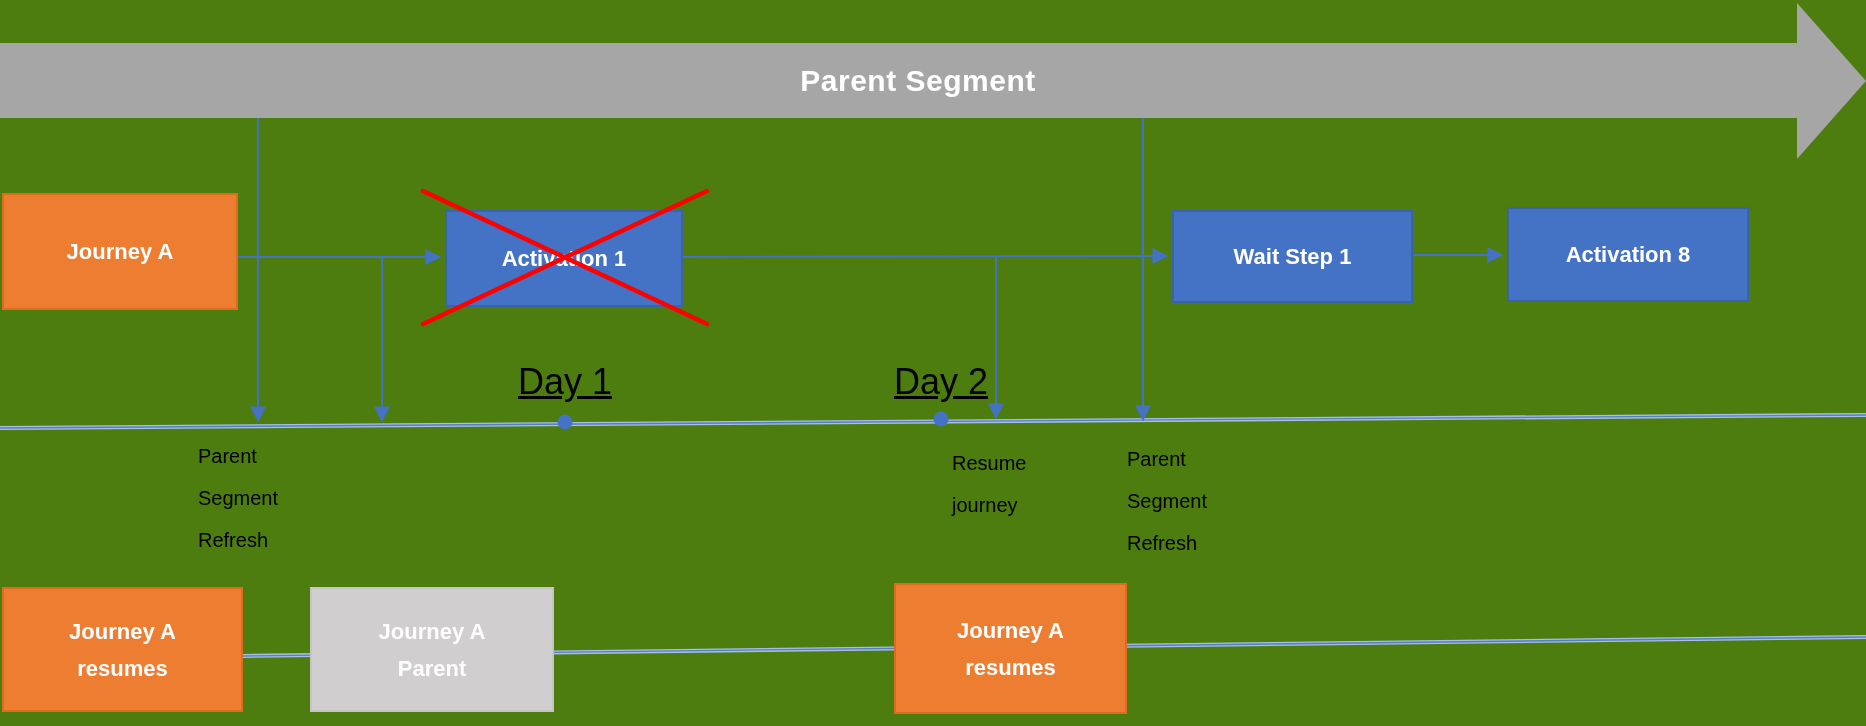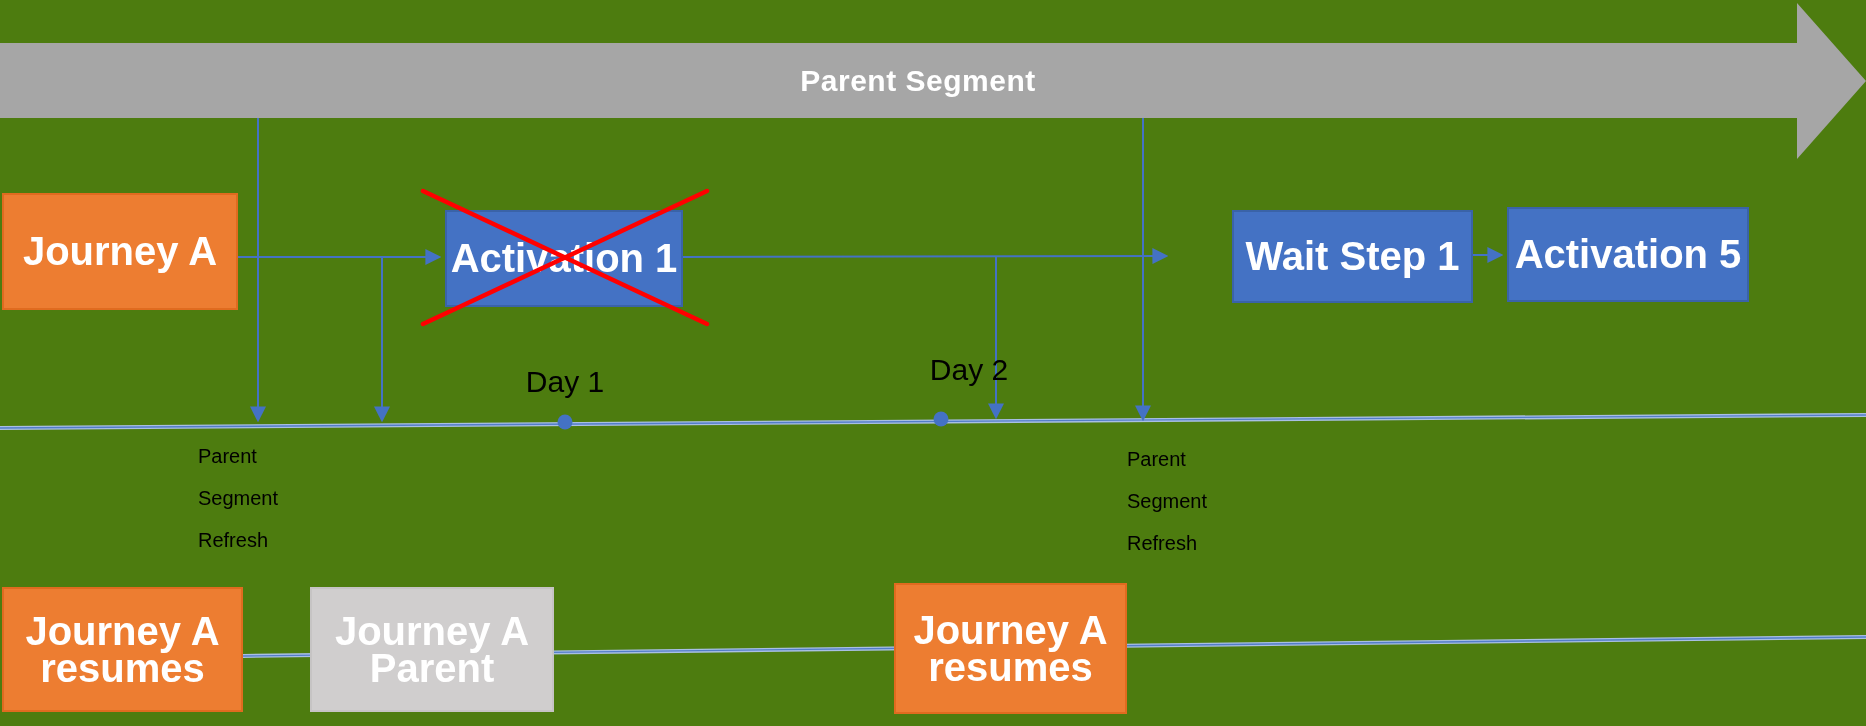--- a/index.html
+++ b/index.html
@@ -5,36 +5,36 @@
   html,body { margin:0; padding:0; background:#ffffff; }
   .stage {
     position:relative; width:1866px; height:726px; background:#4d7c0f;
     font-family:"Liberation Sans", sans-serif; overflow:hidden;
   }
   svg.layer { position:absolute; left:0; top:0; width:1866px; height:726px; }
   svg.fx { pointer-events:none; }
 
   .node {
     position:absolute; display:flex; flex-direction:column; align-items:center;
-    justify-content:center; color:#ffffff; font-weight:bold; font-size:40px;
+    justify-content:center; color:#ffffff; font-weight:bold; font-size:22px;
     line-height:37px; text-align:center; box-sizing:border-box;
   }
   .node.blue   { background:var(--blue);        border:2px solid var(--blue-border); }
   .node.orange { background:var(--orange);      border:2px solid var(--orange-border); }
   .node.gray   { background:var(--paused-gray); border:2px solid var(--paused-border); }
   .node span { display:block; }
 
   .band-label {
     position:absolute; left:0; top:43px; width:1836px; height:75px;
     display:flex; align-items:center; justify-content:center;
     color:#ffffff; font-weight:bold; font-size:30px; letter-spacing:0.5px;
   }
   .day-label {
     position:absolute; transform:translateX(-50%); color:var(--ink);
-    font-size:30px; line-height:32px; white-space:nowrap;
+    font-size:36px; line-height:32px; white-space:nowrap;text-decoration:underline;
   }
   .evt-label {
     position:absolute; color:var(--ink); font-size:20px; line-height:42px;
     white-space:nowrap;
   }
   .evt-label span { display:block; }
 </style>
 </head>
 <body>
 
@@ -71,35 +71,39 @@
   <div class="band-label">Parent Segment</div>
 
   <div class="node orange" style="left:2px; top:193px; width:236px; height:117px;">
     <span>Journey A</span>
   </div>
 
   <div class="node blue" style="left:445px; top:210px; width:238px; height:97px;">
     <span>Activation 1</span>
   </div>
 
-  <div class="node blue" style="left:1232px; top:210px; width:241px; height:93px;">
+  <div class="node blue" style="left:1172px; top:210px; width:241px; height:93px;">
     <span>Wait Step 1</span>
   </div>
 
   <div class="node blue" style="left:1507px; top:207px; width:242px; height:95px;">
-    <span>Activation 5</span>
+    <span>Activation 8</span>
   </div>
 
   <div class="day-label" style="left:565px; top:366px;">Day 1</div>
-  <div class="day-label" style="left:941px; top:354px;margin-left:28px;">Day 2</div>
+  <div class="day-label" style="left:941px; top:366px;">Day 2</div>
 
   <div class="evt-label" style="left:198px; top:435px;">
     <span>Parent</span>
     <span>Segment</span>
     <span>Refresh</span>
+  </div>
+  <div class="evt-label" style="left:952px; top:442px;">
+    <span>Resume</span>
+    <span>journey</span>
   </div>
   <div class="evt-label" style="left:1127px; top:438px;">
     <span>Parent</span>
     <span>Segment</span>
     <span>Refresh</span>
   </div>
 
   <div class="node orange" style="left:2px; top:587px; width:241px; height:125px;">
     <span>Journey A</span>
     <span>resumes</span>

